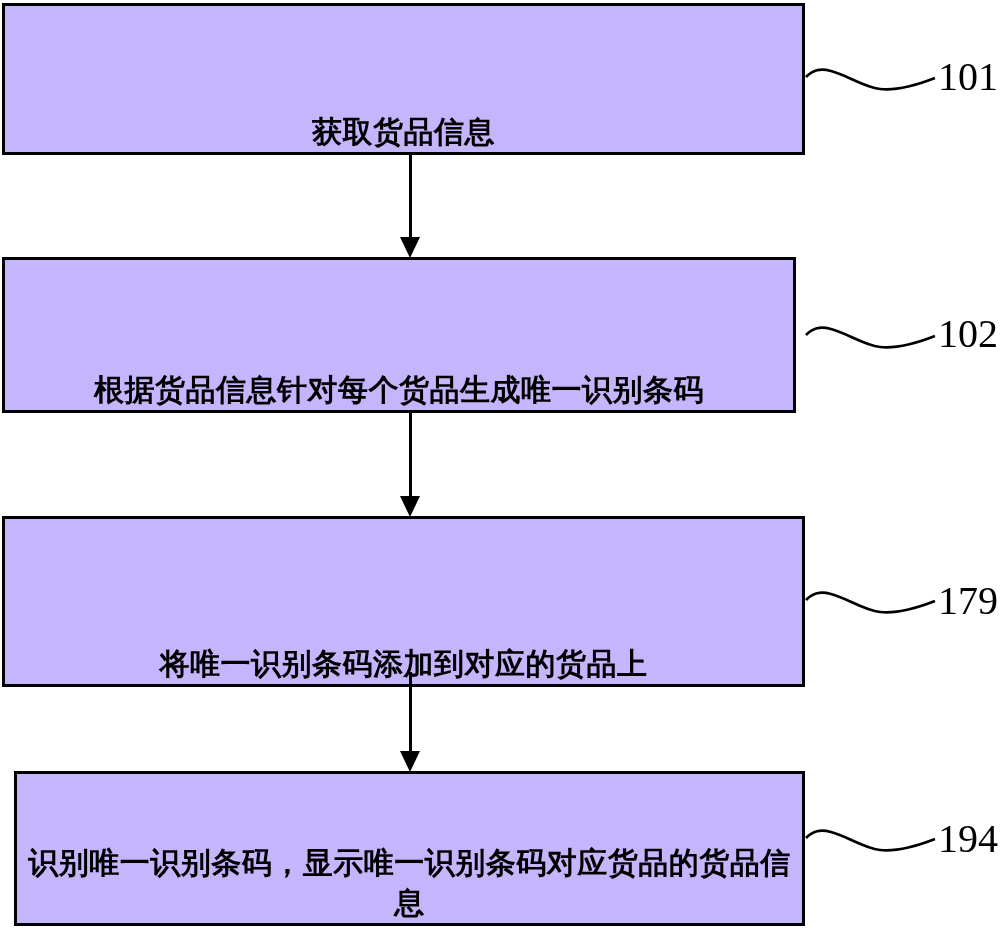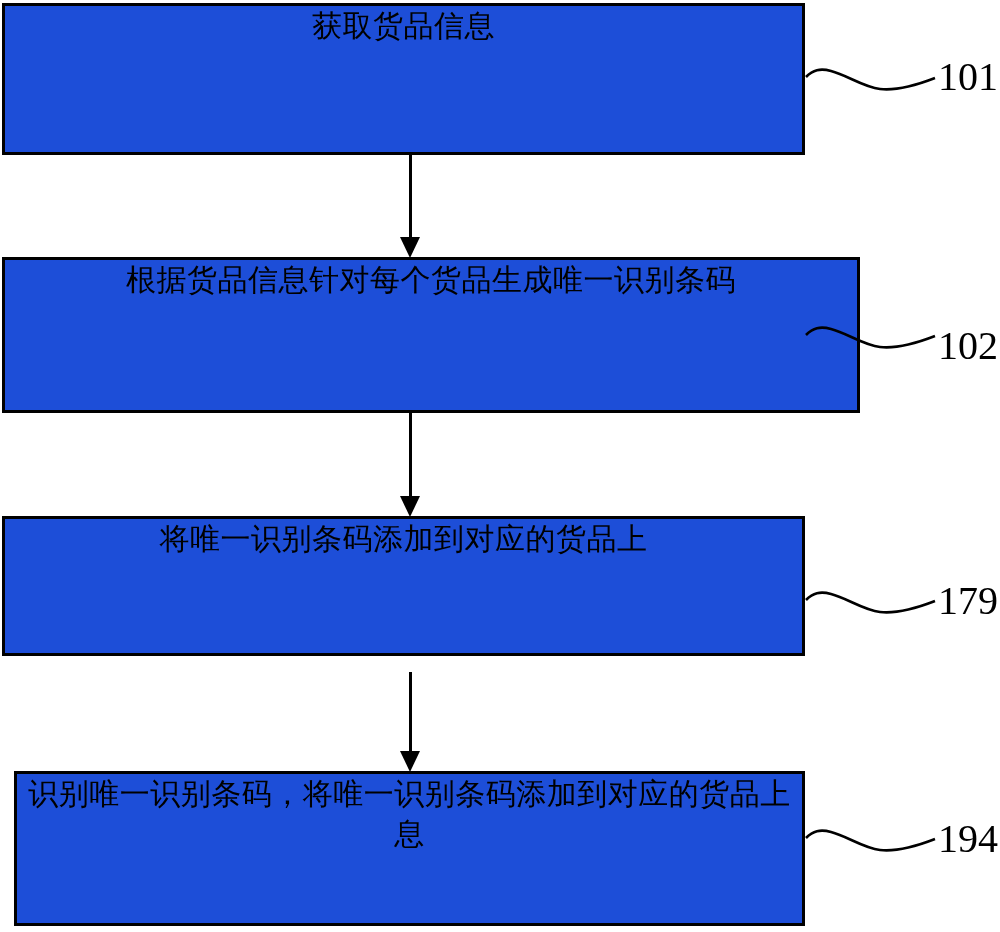--- a/index.html
+++ b/index.html
@@ -12,36 +12,37 @@
     width: 1000px;
     height: 932px;
     background: #ffffff;
     overflow: hidden;
     font-family: "DejaVu Serif", "Liberation Serif", serif;
   }
   .step-box {
     position: absolute;
     box-sizing: border-box;
     border: 3px solid #000000;
-    background: #1d4ed8;
+    background: #c4b5fd;
     display: flex;
-    align-items: flex-start;
+    align-items: flex-end;
     justify-content: center;
+    font-weight: bold;
   }
   .step-label {
     font-size: 30px;
     letter-spacing: 0.5px;
     line-height: 40px;
     color: #000000;
     text-align: center;
     white-space: pre-line;
   }
   .b1 { left: 2px;  top: 3px;   width: 803px; height: 152px; }
-  .b2 { left: 2px;  top: 257px; width: 858px; height: 156px; }
-  .b3 { left: 2px;  top: 516px; width: 803px; height: 140px; }
+  .b2 { left: 2px;  top: 257px; width: 794px; height: 156px; }
+  .b3 { left: 2px;  top: 516px; width: 803px; height: 171px; }
   .b4 { left: 14px; top: 771px; width: 791px; height: 155px; padding: 0 8px; }
 
   .arrow {
     position: absolute;
     width: 22px;
     display: flex;
     flex-direction: column;
     align-items: center;
   }
   .arrow-line {
@@ -72,21 +73,21 @@
 
   .ref-num {
     position: absolute;
     left: 938px;
     font-size: 40px;
     line-height: 42px;
     color: #000000;
     font-family: Liberation Serif, serif;
   }
   .r1 { top: 56px; }
-  .r2 { top: 325px; }
+  .r2 { top: 313px; }
   .r3 { top: 580px; }
   .r4 { top: 818px; }
 </style>
 </head>
 <body>
 
 <div class="figure">
 
   <div class="step-box b1">
     <span class="step-label">获取货品信息</span>
@@ -109,21 +110,21 @@
   <div class="step-box b3">
     <span class="step-label">将唯一识别条码添加到对应的货品上</span>
   </div>
 
   <div class="arrow a3">
     <div class="arrow-line"></div>
     <div class="arrow-head"></div>
   </div>
 
   <div class="step-box b4">
-    <span class="step-label">识别唯一识别条码，将唯一识别条码添加到对应的货品上
+    <span class="step-label">识别唯一识别条码，显示唯一识别条码对应货品的货品信
 息</span>
   </div>
 
   <svg class="squiggle sq1" viewBox="0 0 132 26">
     <path d="M 1 9 C 8 2, 15 0, 26 3 C 42 7, 58 19, 75 21 C 92 23, 112 17, 130 10" fill="none" stroke="#000000" stroke-width="2.6"></path>
   </svg>
   <span class="ref-num r1">101</span>
 
   <svg class="squiggle sq2" viewBox="0 0 132 26">
     <path d="M 1 9 C 8 2, 15 0, 26 3 C 42 7, 58 19, 75 21 C 92 23, 112 17, 130 10" fill="none" stroke="#000000" stroke-width="2.6"></path>

